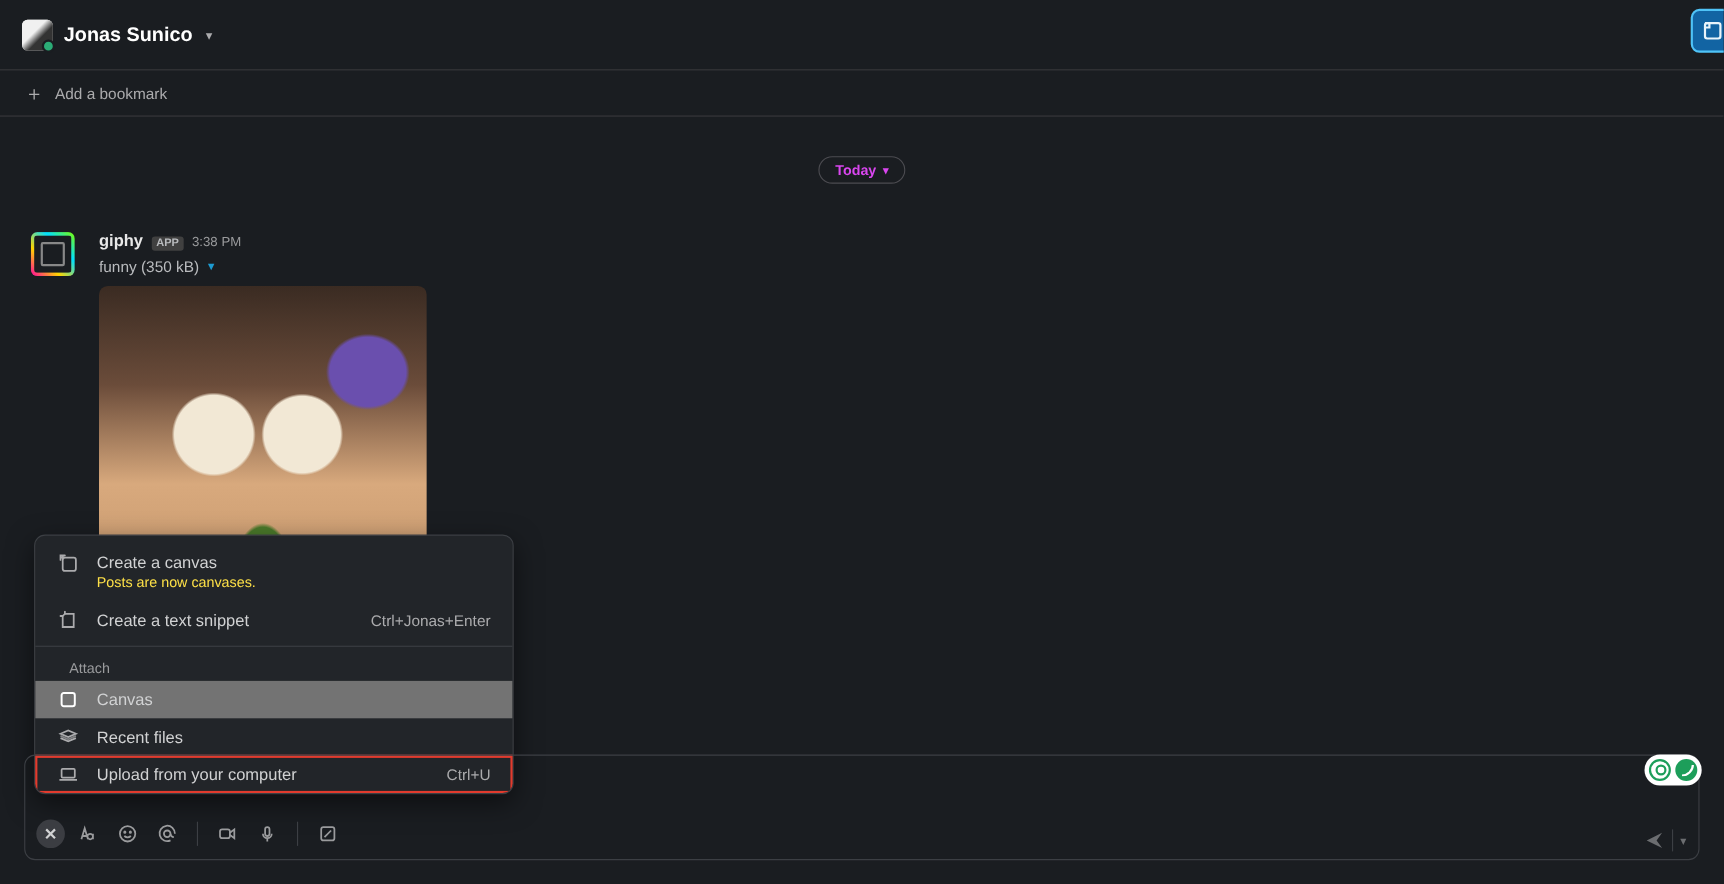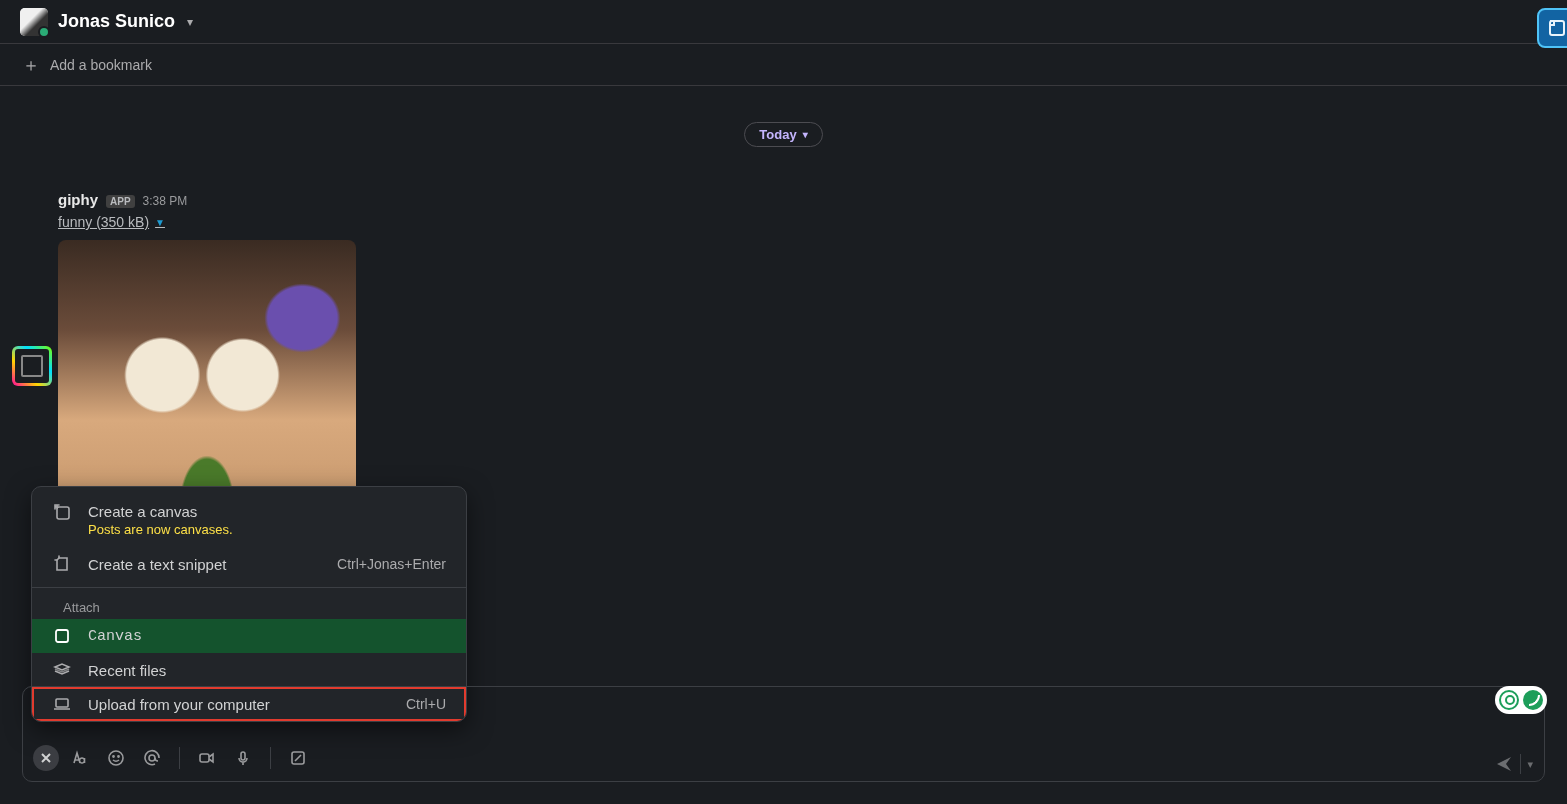--- a/index.html
+++ b/index.html
@@ -8,21 +8,21 @@
   height: 804px;
   background: #1a1d21;
   font-family: -apple-system, BlinkMacSystemFont, "Segoe UI", Helvetica, Arial, sans-serif;
   color: #d1d2d3;
   overflow: hidden;
   position: relative;
 }
 
 
 .header {
-  height: 44px;
+  height: 64px;
   border-bottom: 1px solid #39393d;
   display: flex;
   align-items: center;
   padding: 0 20px;
   justify-content: space-between;
 }
 .header-left { display: flex; align-items: center; gap: 10px; }
 .avatar {
   width: 28px;
   height: 28px;
@@ -84,33 +84,32 @@
   position: relative;
   margin-top: 36px;
 }
 .date-pill {
   border: 1px solid #4c4c51;
   background: #1a1d21;
   border-radius: 24px;
   padding: 4px 14px;
   font-size: 13px;
   font-weight: 700;
-  color: #c4b5fd;
+  color: #d946ef;
   display: flex;
   align-items: center;
   gap: 6px;
 }
 
 
 .message {
   display: flex;
-  padding: 8px 12px;
+  padding: 8px 28px;
   margin-top: 36px;
-  gap: 6px;
-  align-items: center;
+  gap: 22px;
 }
 .msg-avatar {
   width: 40px;
   height: 40px;
   border-radius: 6px;
   background: #222;
   border: 3px solid transparent;
   background-image: linear-gradient(#1a1d21, #1a1d21), linear-gradient(45deg, #ff00a0, #ffd500, #00e0ff, #7cff00);
   background-origin: border-box;
   background-clip: content-box, border-box;
@@ -131,21 +130,20 @@
   border-radius: 3px;
 }
 .msg-time { color: #9a9b9d; font-size: 12px; }
 .msg-file {
   margin-top: 6px;
   font-size: 14px;
   color: #b9bbbe;
   display: flex;
   align-items: center;
   gap: 6px;
-  text-decoration: underline;
 }
 .file-caret { color: #1d9bd1; font-size: 10px; }
 .gif-box {
   margin-top: 10px;
   width: 298px;
   height: 300px;
   border-radius: 8px;
   overflow: hidden;
   position: relative;
   background: radial-gradient(circle at 35% 45%, #f2e8d5 0 14%, transparent 15%),
@@ -183,23 +181,22 @@
 .menu-text .title { color: #d1d2d3; font-size: 15px; }
 .menu-text .sub { color: #fde047; font-size: 13px; margin-top: 2px; }
 .menu-shortcut { color: #ababad; font-size: 14px; }
 .menu-divider { height: 1px; background: #3c3f44; margin: 6px 0; }
 .menu-section-label {
   padding: 6px 31px 4px;
   color: #9a9b9d;
   font-size: 13px;
 }
 .menu-item.selected {
-  background: #14532d;
+  background: #737373;
   color: #fff;
-  font-family: Liberation Mono, monospace;
 }
 .menu-item.selected .menu-icon { color: #fff; }
 .menu-item.highlighted {
   outline: 3px solid #e23b2e;
   outline-offset: -2px;
 }
 
 
 .composer {
   position: absolute;

